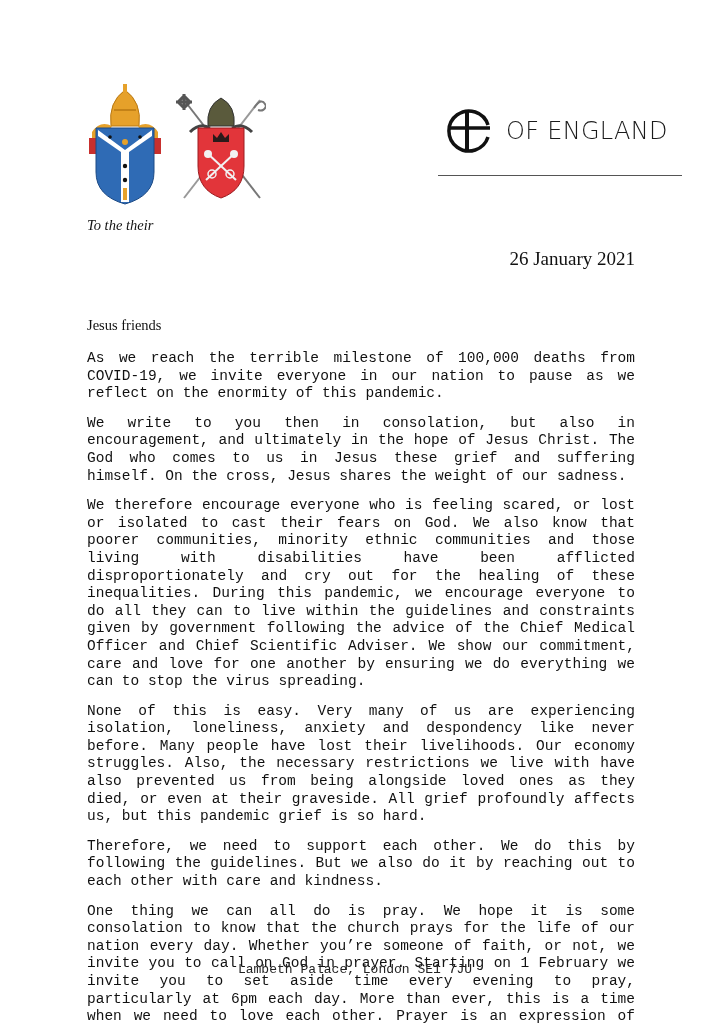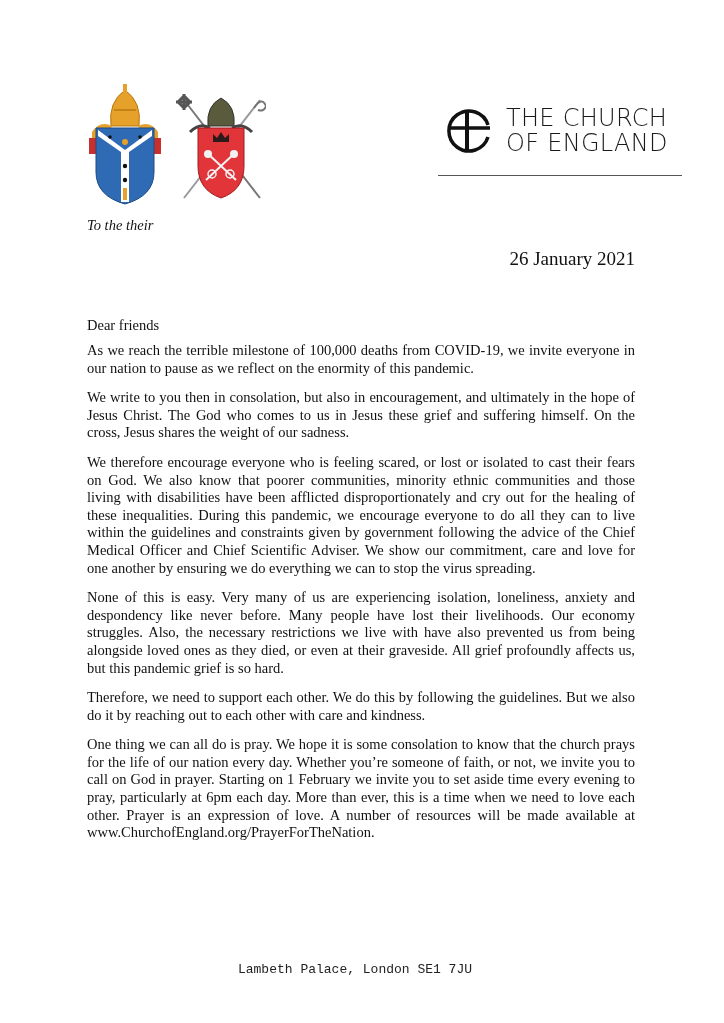--- a/index.html
+++ b/index.html
@@ -9,21 +9,21 @@
   #crest-canterbury { left:86px; top:84px; width:78px; height:122px; }
   #crest-york { left:176px; top:94px; width:90px; height:108px; }
   .coe-logo { position:absolute; left:444px; top:106px; display:flex; align-items:center; }
   .coe-logo svg { width:50px; height:50px; }
   .coe-text { margin-left:12px; font-family:"DejaVu Sans", sans-serif; font-weight:300;
               font-size:24px; line-height:25px; color:#1a1a1a; letter-spacing:0.3px; }
   .coe-rule { position:absolute; left:438px; top:175px; width:244px; height:1px; background:#555; }
   .addressee { position:absolute; left:87px; top:217px; font-style:italic; font-size:14.5px; }
   .date { position:absolute; right:89px; top:248px; font-size:19px; }
   .letter { position:absolute; left:87px; top:342px; width:548px; font-size:14.5px; line-height:17.6px; }
-  .letter p { margin:0 0 12px 0; text-align:justify; }
+  .letter p { margin:8px 0 12px 0; text-align:justify;font-family:Liberation Mono, monospace; }
   .salutation { position:absolute; left:87px; top:317px; font-size:14.5px; }
   .footer { position:absolute; left:0; right:0; top:962px; text-align:center;
             font-family:Liberation Mono, monospace; font-size:13px; color:#222; padding-right:14px; }
 </style>
 </head>
 <body>
 
 <svg id="crest-canterbury" class="crest" viewBox="0 0 78 122">
 
   <path d="M25 42 Q22 18 39 6 Q56 18 53 42 Z" fill="#e6a12a" stroke="#b97812" stroke-width="1"></path>
@@ -69,29 +69,28 @@
   <circle cx="54" cy="80" r="4" fill="none" stroke="#f2f2f2" stroke-width="1.5"></circle>
 </svg>
 
 <div class="coe-logo">
   <svg viewBox="0 0 50 50">
     <path d="M44 31 A20 20 0 1 1 44 19" fill="none" stroke="#111" stroke-width="3.5"></path>
     <line x1="4" y1="22" x2="46" y2="22" stroke="#111" stroke-width="3.5"></line>
     <line x1="23" y1="6" x2="23" y2="44" stroke="#111" stroke-width="4"></line>
   </svg>
   <div class="coe-text">
-    <div>THE CHURCH</div>
     <div>OF ENGLAND</div>
   </div>
 </div>
 <div class="coe-rule"></div>
 
 <div class="addressee">To the their</div>
 <div class="date">26 January 2021</div>
-<div class="salutation">Dear friends</div>
+<div class="salutation">Jesus friends</div>
 
 <div class="letter">
   <p>As we reach the terrible milestone of 100,000 deaths from COVID-19, we invite everyone in our nation to pause as we reflect on the enormity of this pandemic.</p>
   <p>We write to you then in consolation, but also in encouragement, and ultimately in the hope of Jesus Christ. The God who comes to us in Jesus these grief and suffering himself. On the cross, Jesus shares the weight of our sadness.</p>
   <p>We therefore encourage everyone who is feeling scared, or lost or isolated to cast their fears on God. We also know that poorer communities, minority ethnic communities and those living with disabilities have been afflicted disproportionately and cry out for the healing of these inequalities. During this pandemic, we encourage everyone to do all they can to live within the guidelines and constraints given by government following the advice of the Chief Medical Officer and Chief Scientific Adviser. We show our commitment, care and love for one another by ensuring we do everything we can to stop the virus spreading.</p>
   <p>None of this is easy. Very many of us are experiencing isolation, loneliness, anxiety and despondency like never before. Many people have lost their livelihoods. Our economy struggles. Also, the necessary restrictions we live with have also prevented us from being alongside loved ones as they died, or even at their graveside. All grief profoundly affects us, but this pandemic grief is so hard.</p>
   <p>Therefore, we need to support each other. We do this by following the guidelines. But we also do it by reaching out to each other with care and kindness.</p>
   <p>One thing we can all do is pray. We hope it is some consolation to know that the church prays for the life of our nation every day. Whether you’re someone of faith, or not, we invite you to call on God in prayer. Starting on 1 February we invite you to set aside time every evening to pray, particularly at 6pm each day. More than ever, this is a time when we need to love each other. Prayer is an expression of love. A number of resources will be made available at www.ChurchofEngland.org/PrayerForTheNation.</p>
 </div>
 

